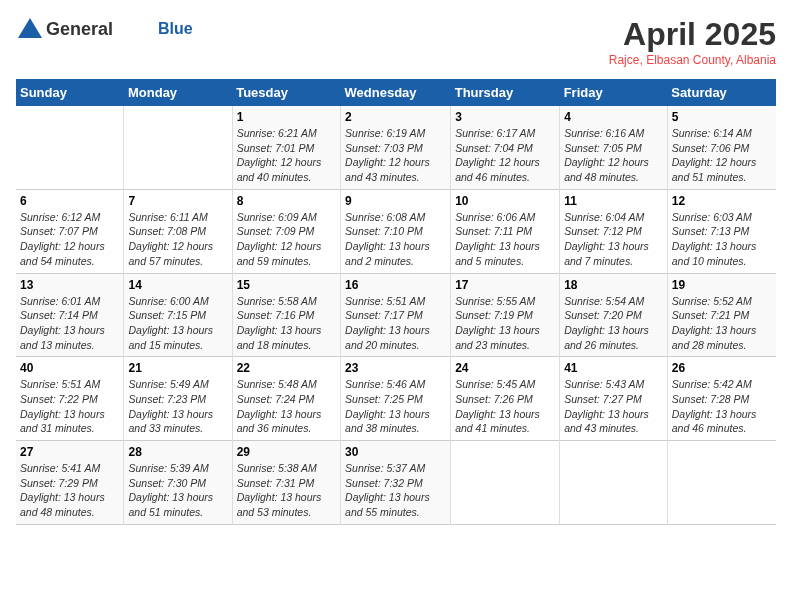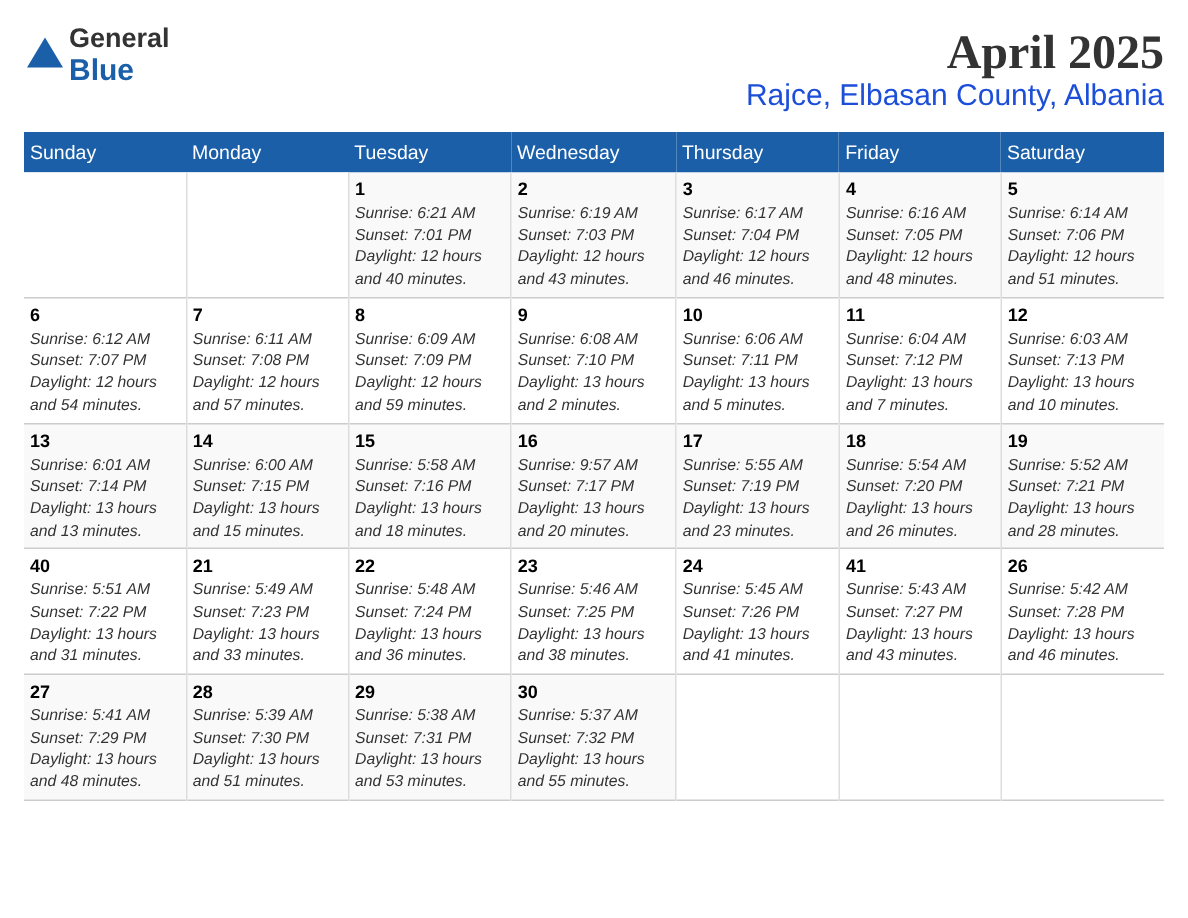--- a/index.html
+++ b/index.html
@@ -15,65 +15,65 @@
       justify-content: space-between;
       align-items: flex-start;
       margin-bottom: 12px;
     }
     .logo {
       display: flex;
       align-items: center;
     }
     .logo-text {
       display: flex;
-      flex-direction: column;
+      flex-direction: row;
       line-height: 1.1;
+      gap: 45px;
     }
     .logo-general {
       font-size: 18px;
       font-weight: bold;
       color: #333;
     }
     .logo-blue {
-      font-size: 20px;
+      font-size: 16px;
       font-weight: bold;
       color: #1a5fa8;
     }
     .logo-icon {
       width: 28px;
       height: 28px;
       margin-right: 2px;
     }
     .title-block {
       text-align: right;
     }
     .calendar-title {
       font-size: 32px;
       font-weight: bold;
       color: #333;
-      font-family: Liberation Serif, serif;
     }
     .calendar-subtitle {
-      font-size: 20px;
-      color: #1d4ed8;
+      font-size: 12px;
+      color: #ef4444;
     }
     table {
       width: 100%;
       border-collapse: collapse;
       font-size: 11px;
     }
     thead tr {
       background-color: #1a5fa8;
       color: #fff;
     }
     thead th {
       padding: 6px 4px;
       text-align: left;
       font-size: 13px;
-      font-weight: normal;
+      font-weight: bold;
     }
     tbody tr {
       border-bottom: 1px solid #ccc;
     }
     tbody td {
       vertical-align: top;
       padding: 4px 4px;
       border-right: 1px solid #ddd;
       width: 113px;
       height: 80px;
@@ -227,21 +227,21 @@
 Daylight: 13 hours and 15 minutes.</div>
         </td>
         <td>
           <span class="day-number">15</span>
           <div class="day-info">Sunrise: 5:58 AM
 Sunset: 7:16 PM
 Daylight: 13 hours and 18 minutes.</div>
         </td>
         <td>
           <span class="day-number">16</span>
-          <div class="day-info">Sunrise: 9:57 AM
+          <div class="day-info">Sunrise: 5:51 AM
 Sunset: 7:17 PM
 Daylight: 13 hours and 20 minutes.</div>
         </td>
         <td>
           <span class="day-number">17</span>
           <div class="day-info">Sunrise: 5:55 AM
 Sunset: 7:19 PM
 Daylight: 13 hours and 23 minutes.</div>
         </td>
         <td>

